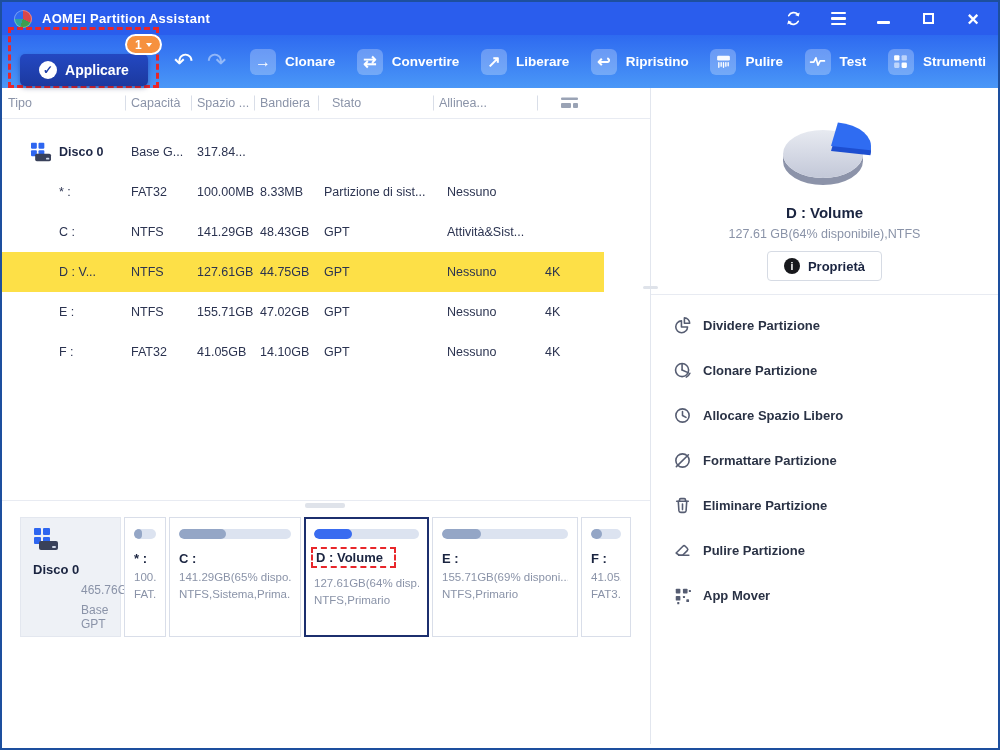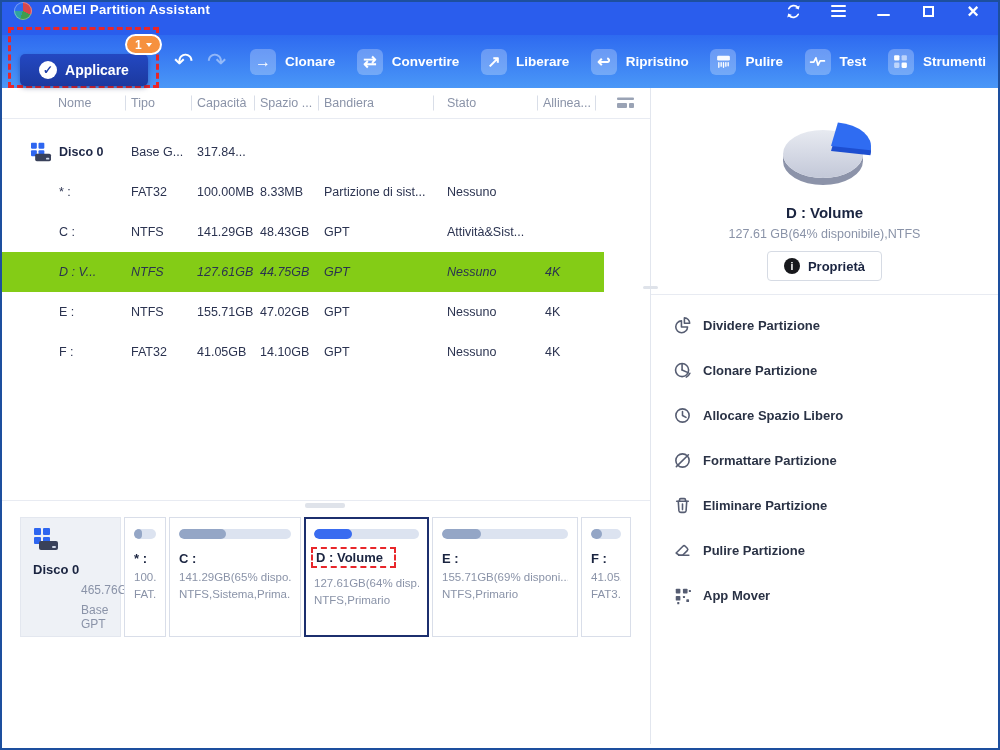--- a/index.html
+++ b/index.html
@@ -3,21 +3,21 @@
 <meta charset="utf-8">
 <style>
   html,body{margin:0;padding:0;background:#9aa0ad;}
   *{box-sizing:border-box;}
   .window{
     position:relative;width:1000px;height:750px;margin:0 auto;
     background:#fff;border:2px solid #1d4f9e;overflow:hidden;
     font-family:"Liberation Sans",sans-serif;-webkit-font-smoothing:antialiased;
   }
   
-  .titlebar{height:33px;background:#2a5ded;display:flex;align-items:flex-start;padding:0 12px;}
+  .titlebar{height:33px;background:#2a5ded;display:flex;align-items:center;padding:0 12px;}
   .logo{width:18px;height:18px;border-radius:50%;
     background:conic-gradient(#d8474b 0 115deg,#3f9e4f 115deg 200deg,#2ea3a0 200deg 268deg,#2f6bf0 268deg 360deg);
     box-shadow:inset 0 0 0 1px rgba(255,255,255,.35);}
   .tb-title{color:#fff;font-size:13px;font-weight:700;margin-left:10px;letter-spacing:.3px;}
   .tb-controls{margin-left:auto;display:flex;align-items:center;gap:27px;margin-right:4px;}
   .tb-btn{display:flex;align-items:center;justify-content:center;width:18px;height:18px;cursor:pointer;}
   .hamburger{display:flex;flex-direction:column;gap:3px;}
   .hamburger i{display:block;width:15px;height:2.2px;background:#fff;border-radius:1px;}
   .min-glyph{width:13px;height:2.2px;background:#fff;border-radius:1px;margin-top:8px;}
   .max-glyph{width:11px;height:11px;border:2px solid #fff;}
@@ -47,21 +47,21 @@
   .grid-cols{display:grid;grid-template-columns:123px 66px 63px 64px 115px 104px 58px minmax(0,1fr);align-items:center;}
   .thead{height:31px;border-bottom:1px solid #e8ebf2;color:#8a93a8;font-size:12.5px;}
   .thead .hcell{position:relative;height:100%;display:flex;align-items:center;padding-left:6px;white-space:nowrap;overflow:hidden;}
   .thead .hcell.first{padding-left:56px;}
   .thead .hcell + .hcell::before{content:"";position:absolute;left:0;top:50%;transform:translateY(-50%);
     width:1px;height:15px;background:#d9dee8;}
   .thead .hcell.c-stato{padding-left:14px;}
   .gear-cell{justify-content:center;padding-left:0;}
   .rows{padding-top:13px;}
   .row{height:40px;font-size:12.5px;color:#2b3350;width:602px;}
-  .row.selected{background:#84cc16;font-style:italic;}
+  .row.selected{background:#fde047;}
   .cell{padding-left:6px;white-space:nowrap;overflow:hidden;}
   .c-name{padding-left:28px;display:flex;align-items:center;}
   .icon-slot{width:22px;height:20px;margin-right:7px;flex:0 0 auto;}
   .row.disk .name-text{font-weight:700;color:#1e2746;}
   .c-stato{padding-left:14px;}
   .c-all{padding-left:8px;}
   
   .splitter{height:1px;background:#e8ebf2;position:relative;margin-top:128px;}
   .split-handle{position:absolute;top:3px;left:303px;width:40px;height:5px;background:#dfe3ea;border-radius:2px;}
   .diskmap{margin:16px 0 0 18px;display:flex;gap:3px;}
@@ -285,21 +285,20 @@
           </span>
     <span class="tlabel">Strumenti</span>
   </div>
 </div>
   </div>
 
   <div class="content">
 
     <div class="main">
       <div class="thead grid-cols">
-          <div class="hcell first">Nome</div>
           <div class="hcell">Tipo</div>
           <div class="hcell">Capacità</div>
           <div class="hcell">Spazio ...</div>
           <div class="hcell">Bandiera</div>
           <div class="hcell c-stato">Stato</div>
           <div class="hcell">Allinea...</div>
           <div class="hcell gear-cell">
             <svg width="17" height="15" viewBox="0 0 17 15">
               <rect y="1.5" width="17" height="2.4" rx="1" fill="#9aa3b5"></rect>
               <rect y="7" width="10" height="5" rx="1" fill="#9aa3b5"></rect>

